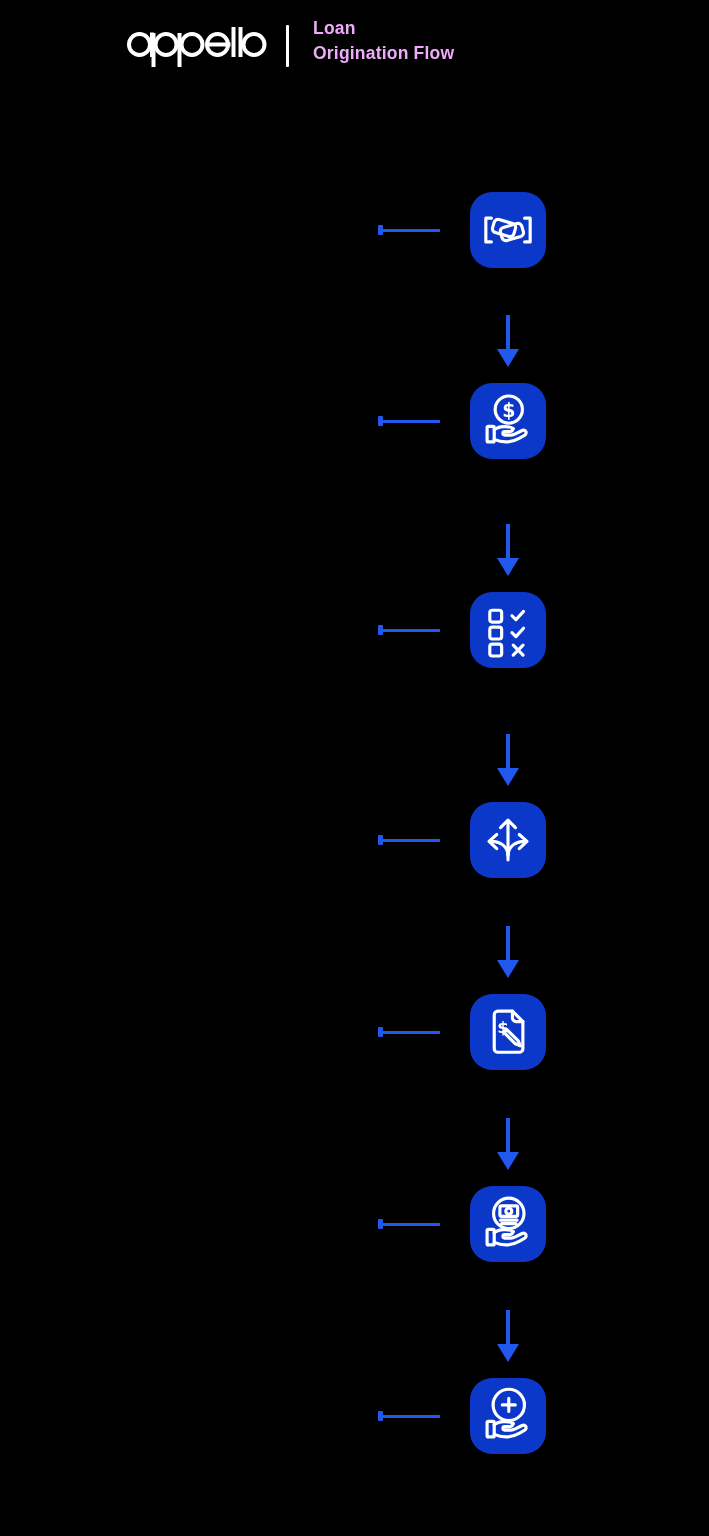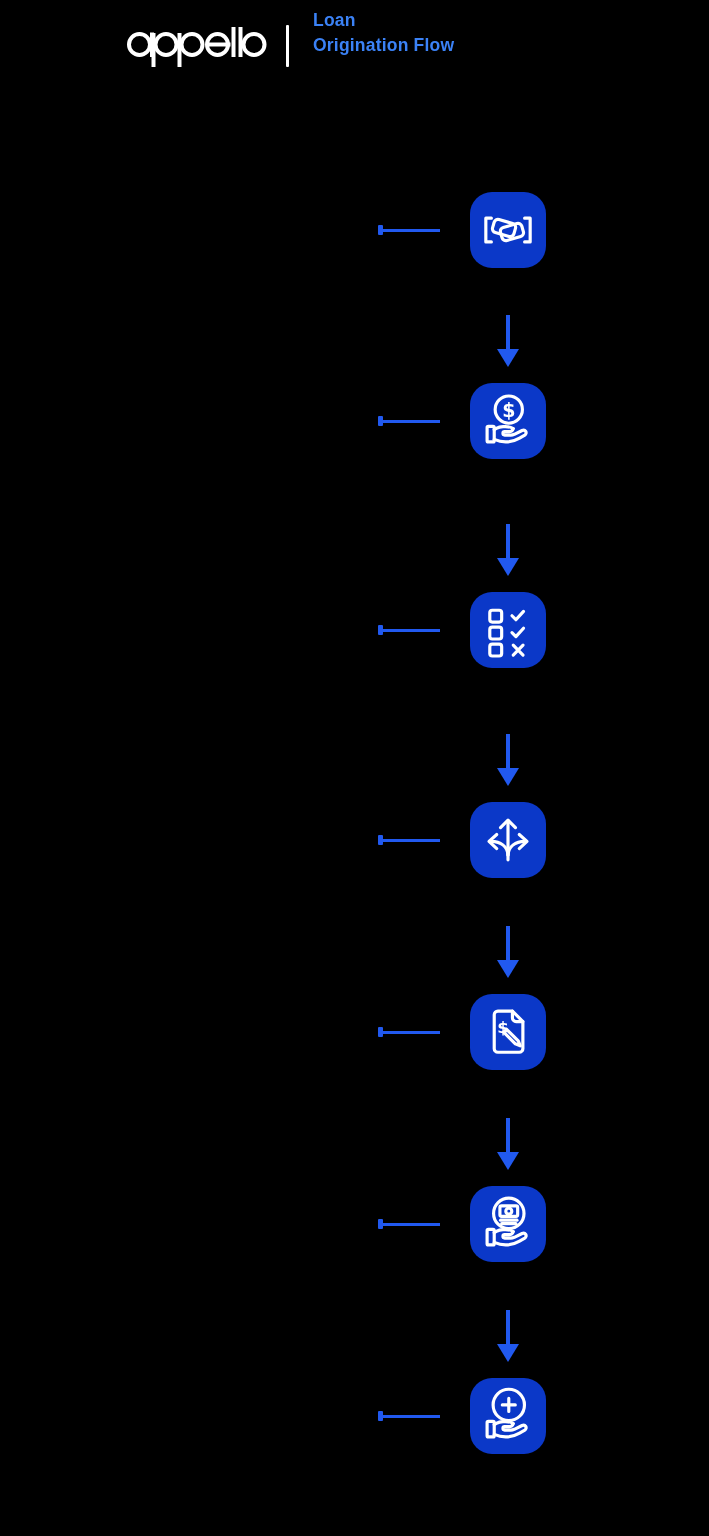--- a/index.html
+++ b/index.html
@@ -7,21 +7,21 @@
     width:709px;height:1536px;position:relative;overflow:hidden;
     background:var(--page-bg,#000);
     font-family:"Liberation Sans", sans-serif;
   }
   
   .brand-header{position:absolute;left:0;top:0;width:709px;height:100px;}
   .logo-svg{position:absolute;left:127px;top:23px;}
   .logo-svg path,.logo-svg circle{stroke:#fff;stroke-width:4;fill:none;}
   .brand-sep{position:absolute;left:286px;top:25px;width:3.2px;height:42px;background:#fff;border-radius:1px;}
   .brand-title{
-    position:absolute;left:313px;top:8px;color:#3b82f6;
+    position:absolute;left:313px;top:16px;color:#f0abfc;
     font-size:17.5px;font-weight:bold;line-height:25px;letter-spacing:.2px;
     white-space:nowrap;
   }
   
   .tile{
     position:absolute;left:470px;width:76px;height:76px;border-radius:22px;
     background:var(--tile-blue,#0B38C8);
     display:flex;align-items:center;justify-content:center;
   }
   .glyph{display:block;}

